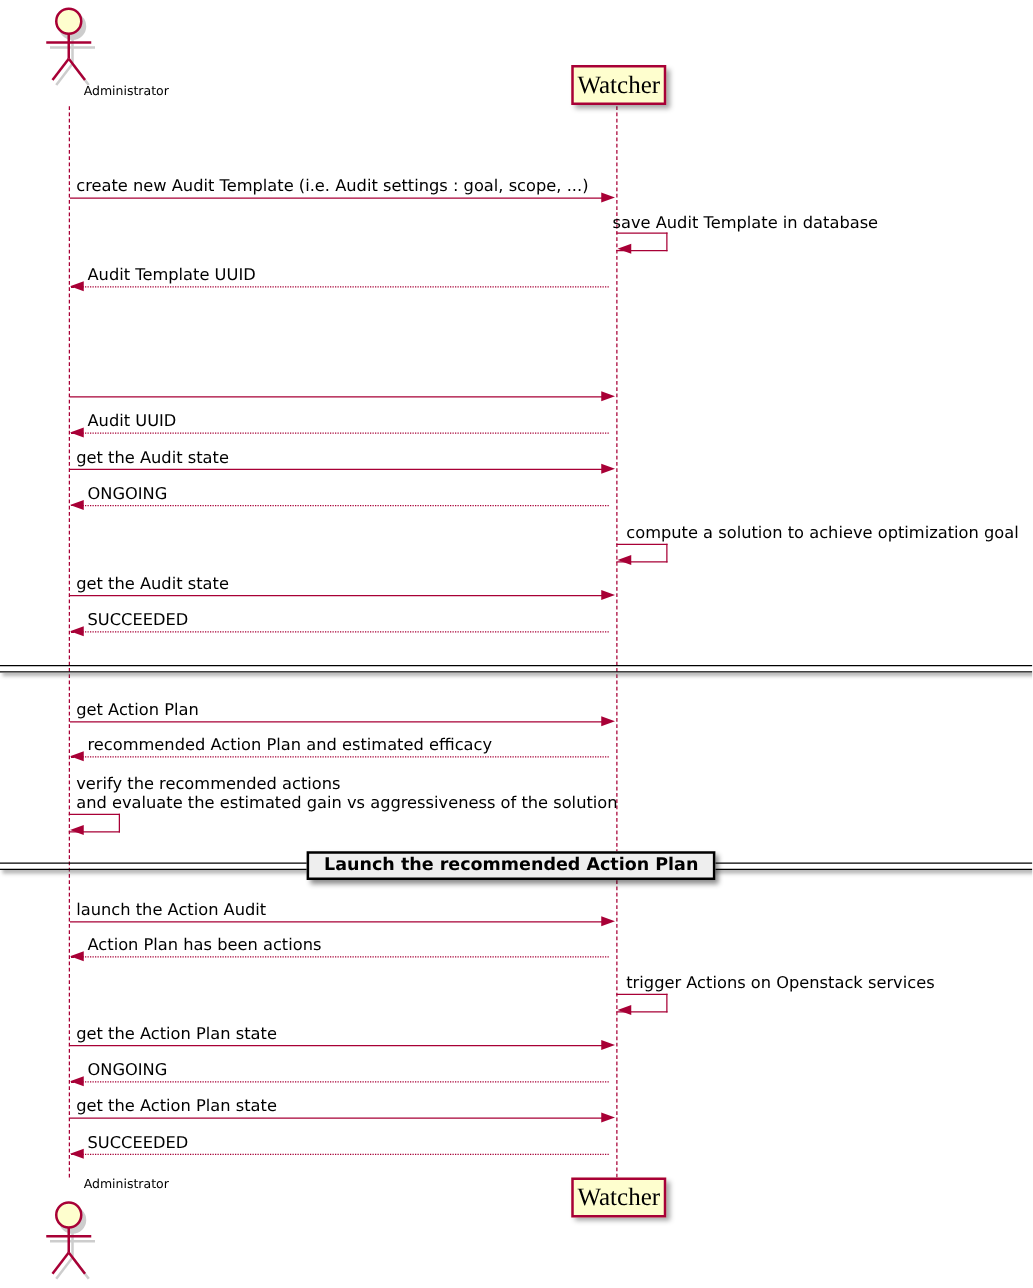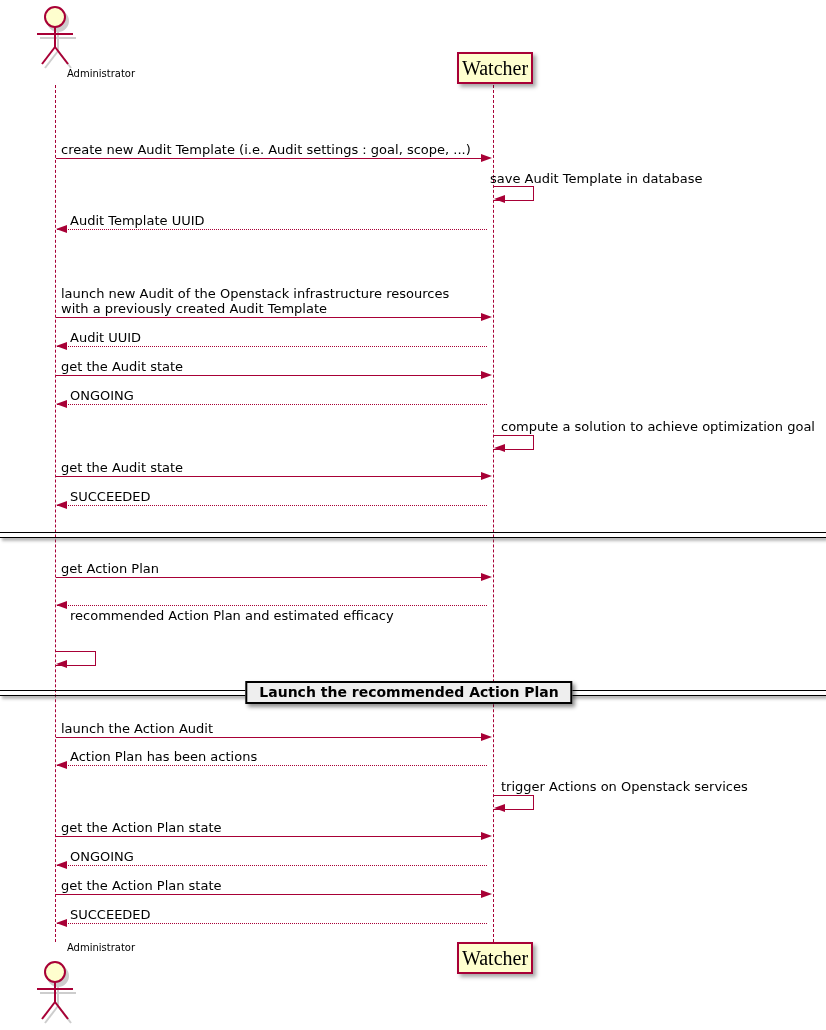--- a/index.html
+++ b/index.html
@@ -73,22 +73,20 @@
   <div class="head-r" style="top:154px;"></div>
 
   <div class="lbl" style="left:479px;top:171px;margin-left:11px;">save Audit Template in database</div>
   <div class="loop" style="left:493px;top:186px;"></div>
   <div class="head-l" style="left:494px;top:195px;"></div>
 
   <div class="lbl" style="left:70px;top:213px;">Audit Template UUID</div>
   <div class="line dotted" style="top:229px;"></div>
   <div class="head-l" style="top:225px;"></div>
 
-  <div class="lbl" style="left:61px;top:286px;">launch new Audit of the Openstack infrastructure resources
-with a previously created Audit Template</div>
   <div class="line solid" style="top:317px;"></div>
   <div class="head-r" style="top:313px;"></div>
 
   <div class="lbl" style="left:70px;top:330px;">Audit UUID</div>
   <div class="line dotted" style="top:346px;"></div>
   <div class="head-l" style="top:342px;"></div>
 
   <div class="lbl" style="left:61px;top:359px;">get the Audit state</div>
   <div class="line solid" style="top:375px;"></div>
   <div class="head-r" style="top:371px;"></div>
@@ -106,24 +104,26 @@
   <div class="head-r" style="top:472px;"></div>
 
   <div class="lbl" style="left:70px;top:489px;">SUCCEEDED</div>
   <div class="line dotted" style="top:505px;"></div>
   <div class="head-l" style="top:501px;"></div>
 
   <div class="lbl" style="left:61px;top:561px;">get Action Plan</div>
   <div class="line solid" style="top:577px;"></div>
   <div class="head-r" style="top:573px;"></div>
 
-  <div class="lbl" style="left:70px;top:589px;margin-top:19px;">recommended Action Plan and estimated efficacy</div>
+  <div class="lbl" style="left:70px;top:589px;">recommended Action Plan and estimated efficacy</div>
   <div class="line dotted" style="top:605px;"></div>
   <div class="head-l" style="top:601px;"></div>
 
+  <div class="lbl" style="left:61px;top:620px;">verify the recommended actions
+and evaluate the estimated gain vs aggressiveness of the solution</div>
   <div class="loop" style="left:55px;top:651px;"></div>
   <div class="head-l" style="left:56px;top:660px;"></div>
 
   <div class="lbl" style="left:61px;top:721px;">launch the Action Audit</div>
   <div class="line solid" style="top:737px;"></div>
   <div class="head-r" style="top:733px;"></div>
 
   <div class="lbl" style="left:70px;top:749px;">Action Plan has been actions</div>
   <div class="line dotted" style="top:765px;"></div>
   <div class="head-l" style="top:761px;"></div>

